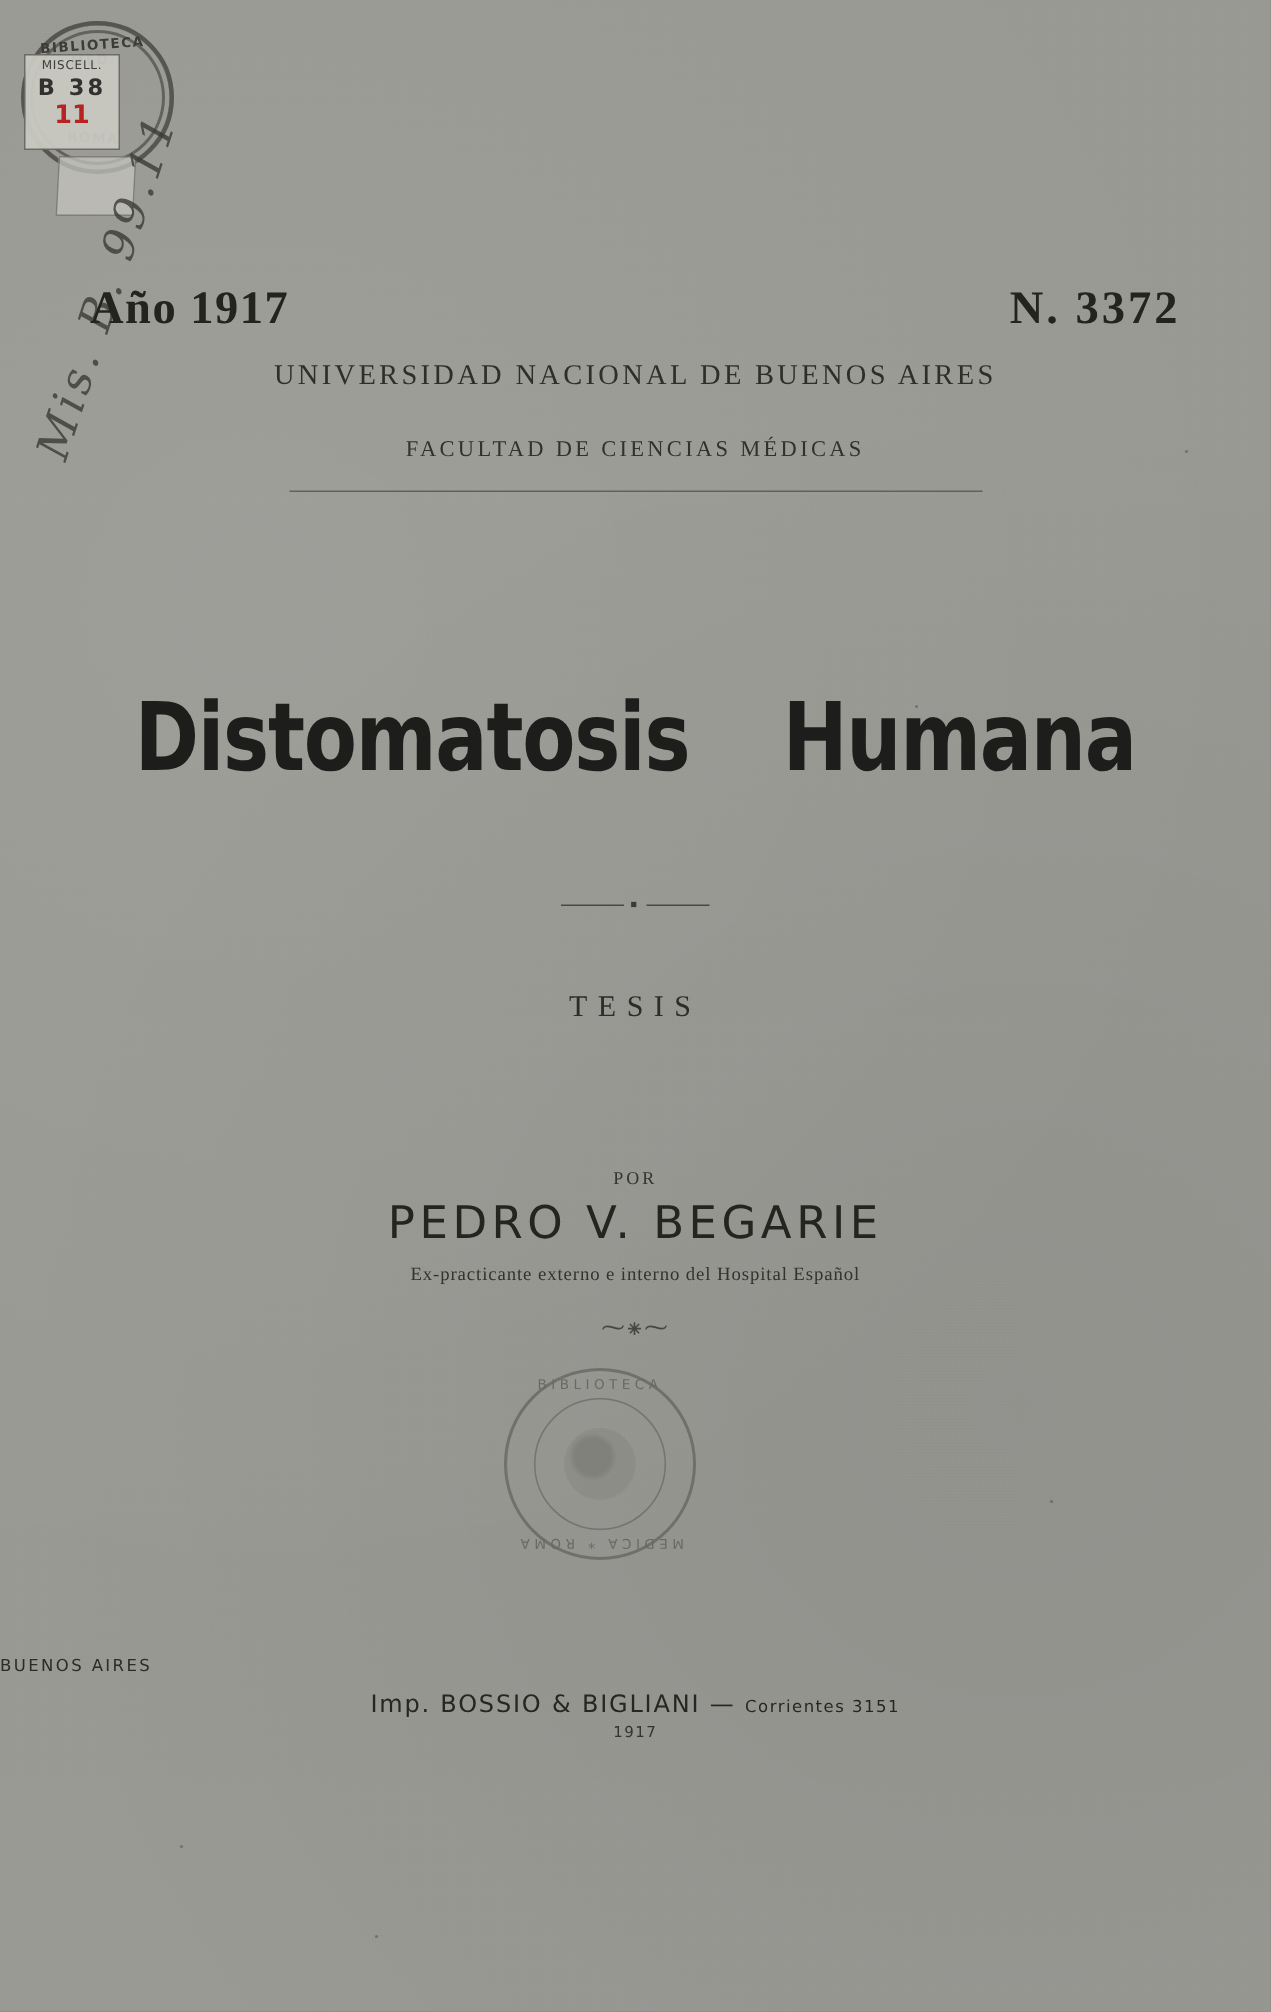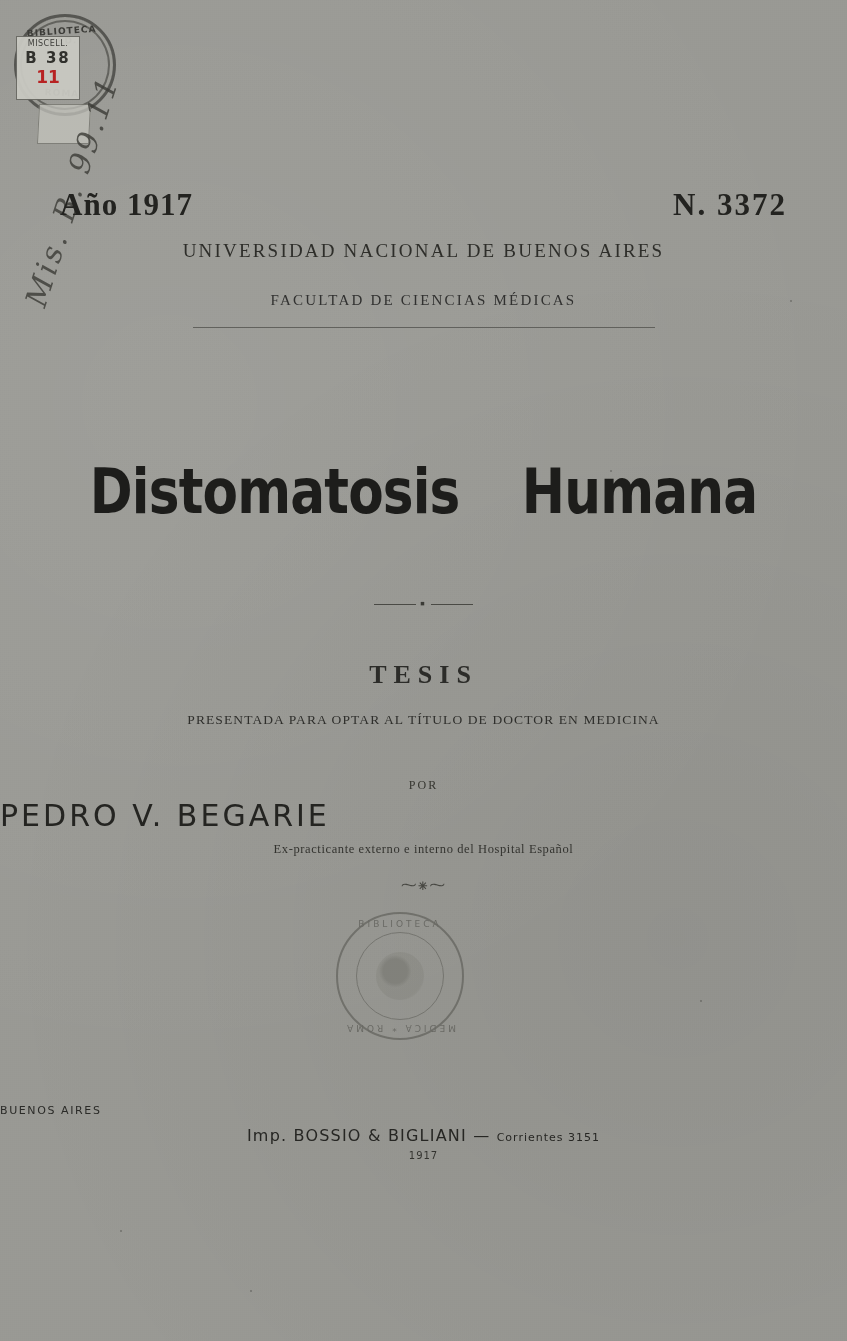--- a/index.html
+++ b/index.html
@@ -194,24 +194,23 @@
     vertical-align: middle;
     margin: 0 4px;
   }
 
   
   .tesis {
     position: absolute;
     left: 0; right: 0;
     top: 660px;
     text-align: center;
-    font-size: 26px;
+    font-size: 20px;
     letter-spacing: 7px;
     color: #2c2c29;
-    font-weight: bold;
   }
   .presented {
     position: absolute;
     left: 0; right: 0;
     top: 712px;
     text-align: center;
     font-size: 13.5px;
     letter-spacing: 1.1px;
     color: #2f2f2c;
   }
@@ -221,20 +220,21 @@
     top: 778px;
     text-align: center;
     font-size: 12px;
     letter-spacing: 2px;
     color: #35352f;
   }
   .author {
     position: absolute;
     left: 0; right: 0;
     top: 798px;
+    text-align: center;
     font-family: "DejaVu Sans", sans-serif;
     font-size: 30px;
     letter-spacing: 3px;
     color: #242421;
   }
   .subauthor {
     position: absolute;
     left: 0; right: 0;
     top: 842px;
     text-align: center;
@@ -372,21 +372,20 @@
     <span>Distomatosis</span>
     <span class="gap"></span>
     <span>Humana</span>
   </div>
 
   <div class="orn-small">
     <span class="ln"></span>▪<span class="ln"></span>
   </div>
 
   <div class="tesis">TESIS</div>
-  <div class="presented">PRESENTADA PARA OPTAR AL TÍTULO DE DOCTOR EN MEDICINA</div>
   <div class="por">POR</div>
   <div class="author">PEDRO V. BEGARIE</div>
   <div class="subauthor">Ex-practicante externo e interno del Hospital Español</div>
   <div class="orn-fleuron">⁓⁕⁓</div>
 
   <div class="round-stamp">
     <div class="outer"></div>
     <div class="inner"></div>
     <div class="blob"></div>
     <div class="arc-top">BIBLIOTECA</div>

